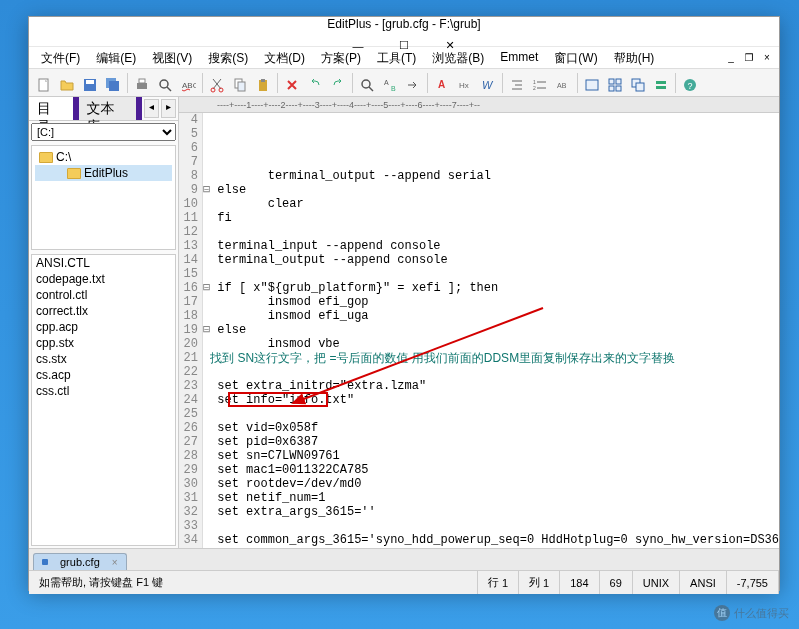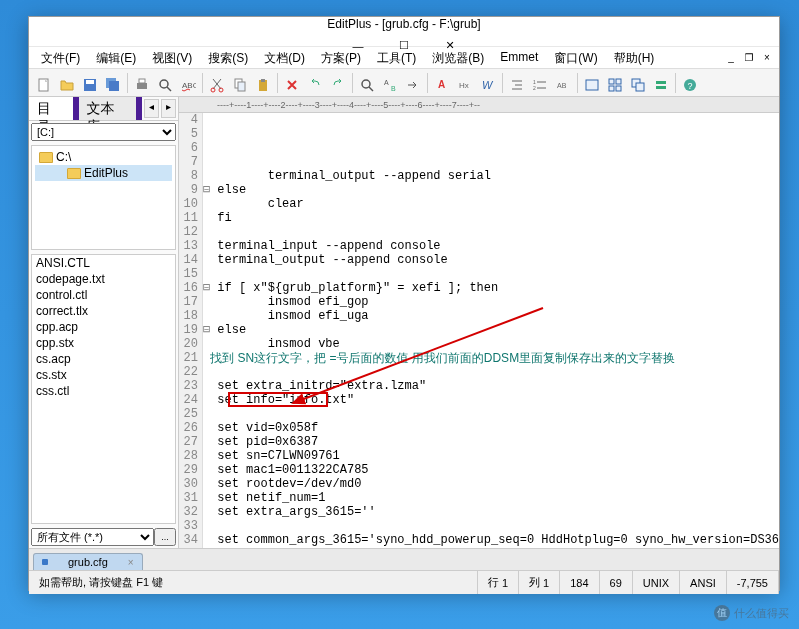--- a/index.html
+++ b/index.html
@@ -200,21 +200,21 @@
 
     .doctabs {
       height: 22px;
       display: flex; align-items: flex-end;
       padding: 0 4px;
       border-top: 1px solid #ccc;
       background: #eaeaea;
       gap: 2px;
     }
     .doctab {
-      display: flex; align-items: center; gap: 20px;
+      display: flex; align-items: center; gap: 12px;
       padding: 2px 8px;
       background: #c0d8f0;
       border: 1px solid #9ab;
       border-bottom: none;
       border-radius: 3px 3px 0 0;
       font-size: 11px;
       cursor: pointer;
     }
     .doctab-marker {
       width: 6px; height: 6px; background: #3a78c8; border-radius: 1px;
@@ -477,30 +477,24 @@
             <span>EditPlus</span>
           </div>
         </div>
       <div class="filelist" id="filelist">
           <div class="file-item">ANSI.CTL</div>
           <div class="file-item">codepage.txt</div>
           <div class="file-item">control.ctl</div>
           <div class="file-item">correct.tlx</div>
           <div class="file-item">cpp.acp</div>
           <div class="file-item">cpp.stx</div>
+          <div class="file-item">cs.stx</div>
           <div class="file-item">cs.acp</div>
-          <div class="file-item">cs.stx</div>
           <div class="file-item">css.ctl</div>
         </div>
-      <div class="filter-row">
-        <select class="filter-sel">
-          <option>所有文件 (*.*)</option>
-        </select>
-        <button class="filter-btn">...</button>
-      </div>
     </div>
 
     <div class="editor-area">
       <div class="ruler">----+----1----+----2----+----3----+----4----+----5----+----6----+----7----+--</div>
       <div class="code-scroll">
         <div class="gutter" id="gutter">
             <div class="line">4</div>
             <div class="line">5</div>
             <div class="line">6</div>
             <div class="line">7</div>

